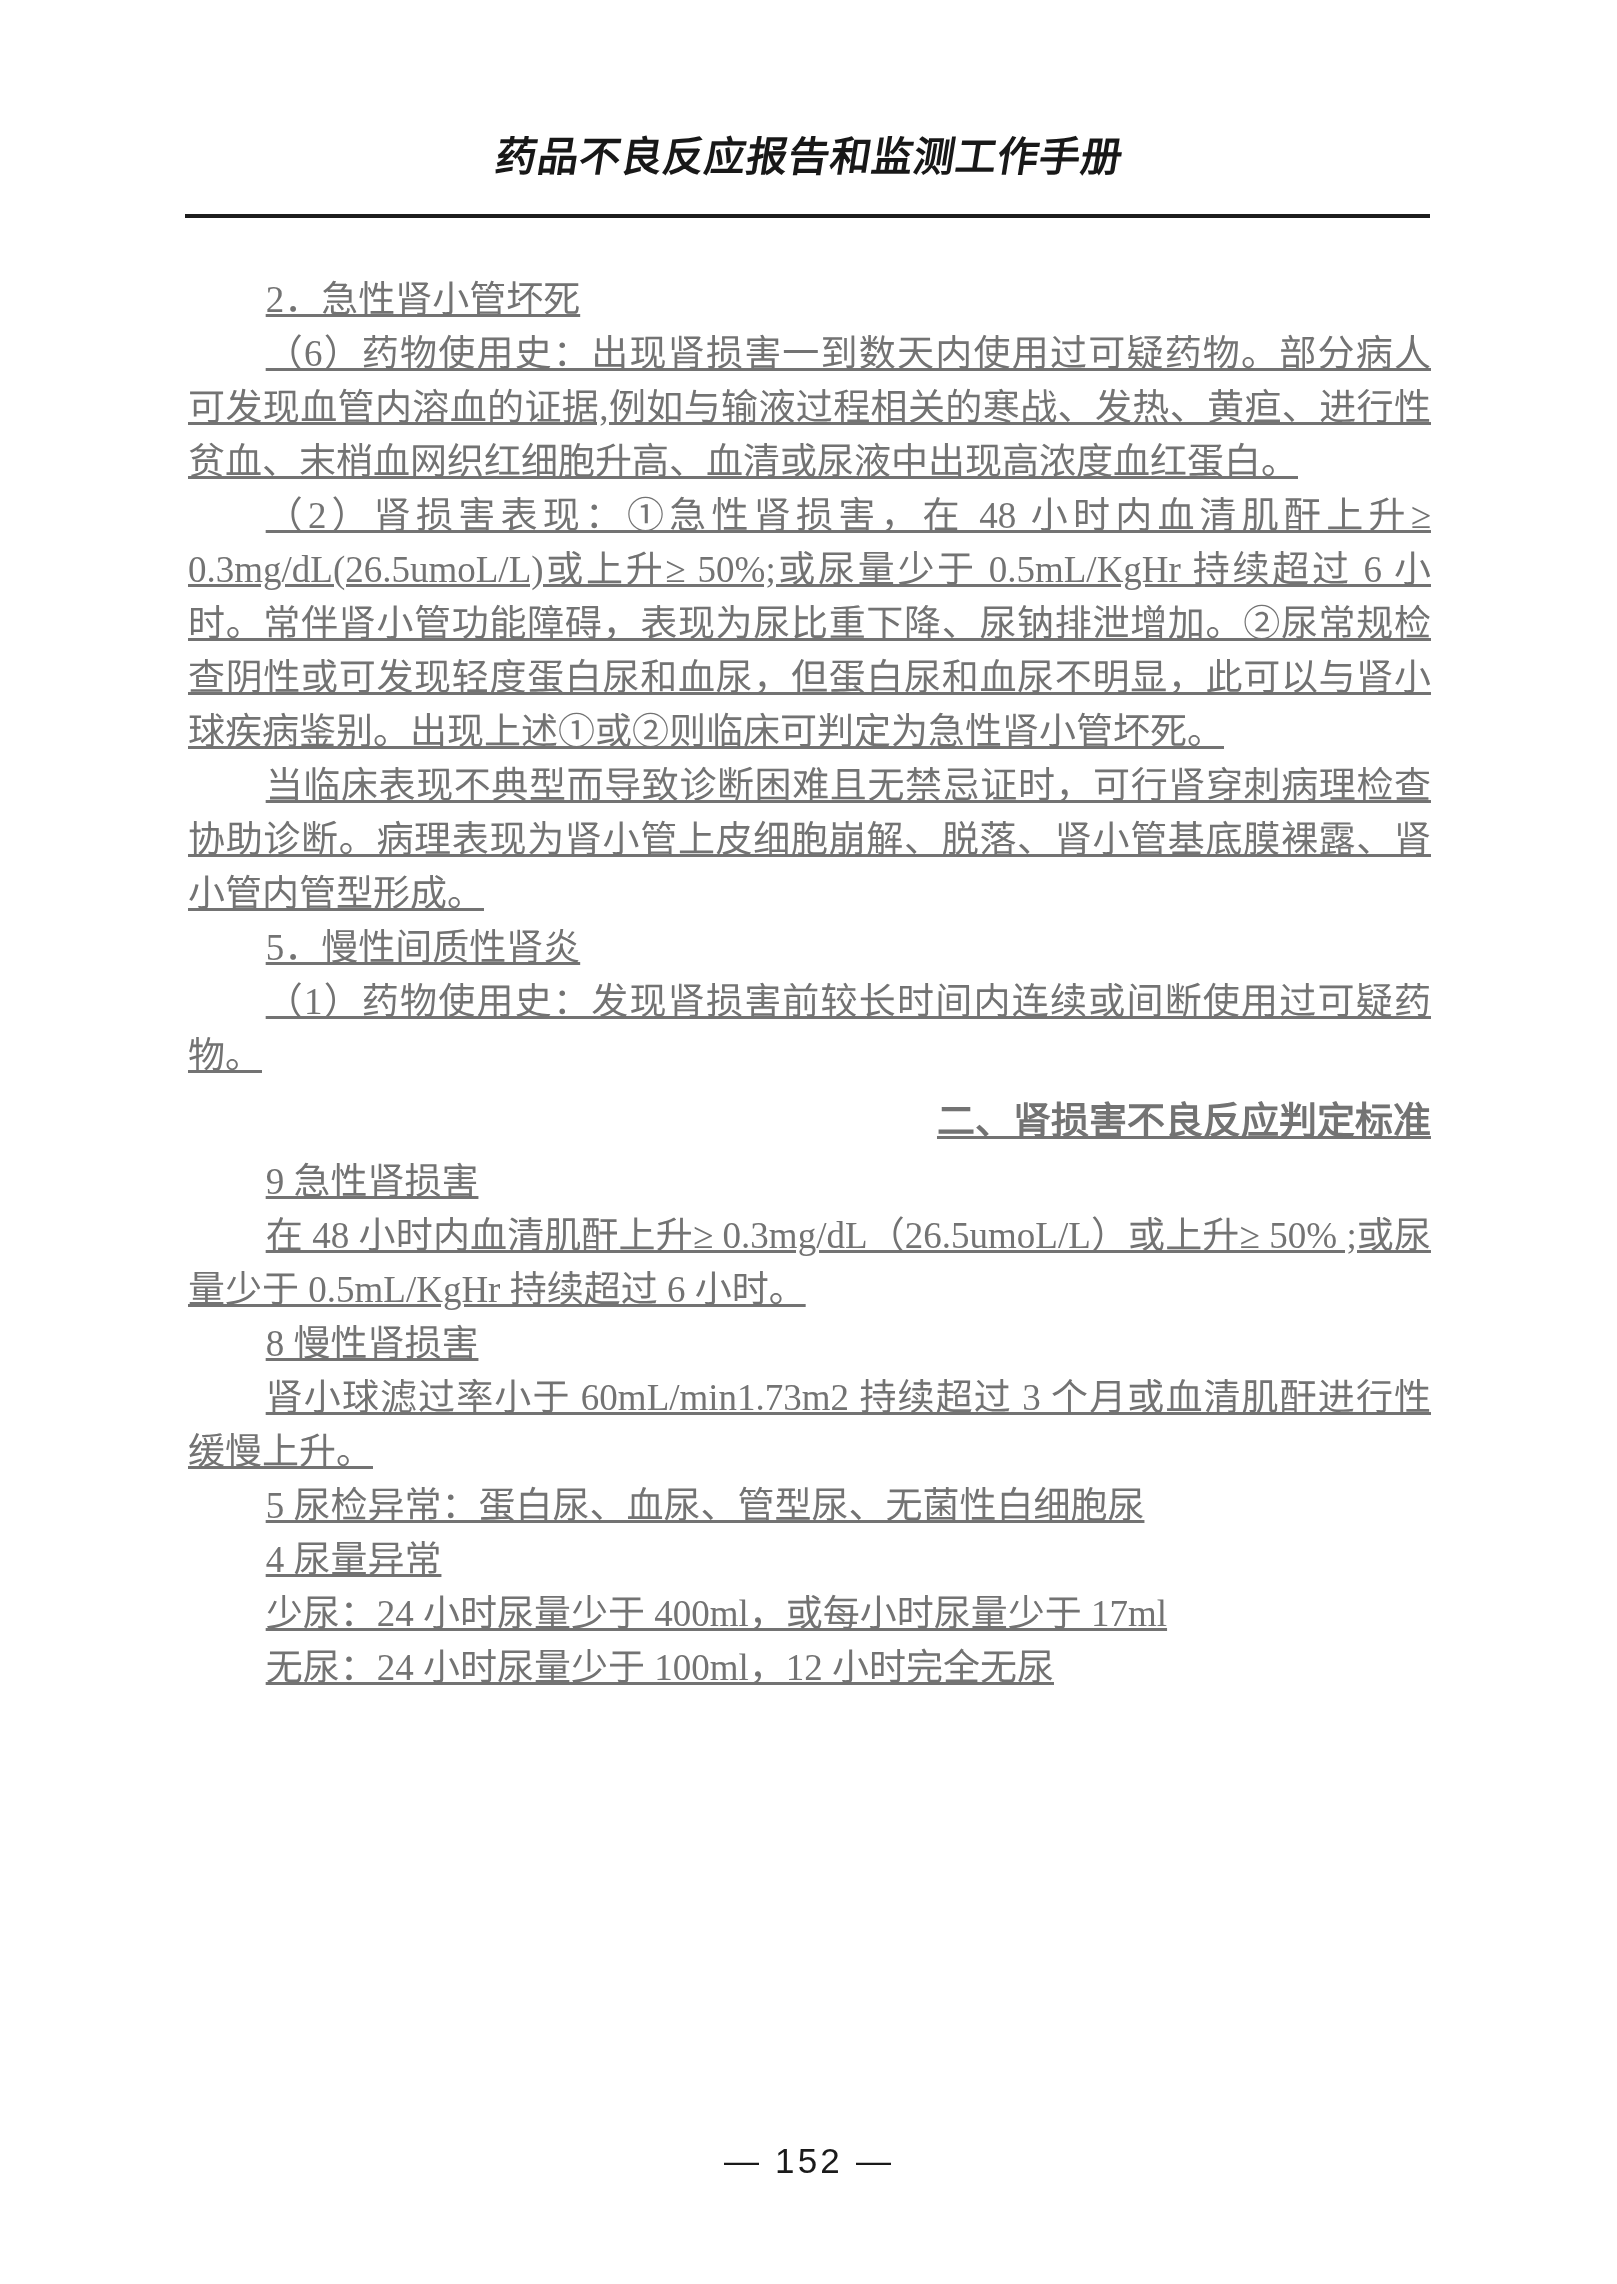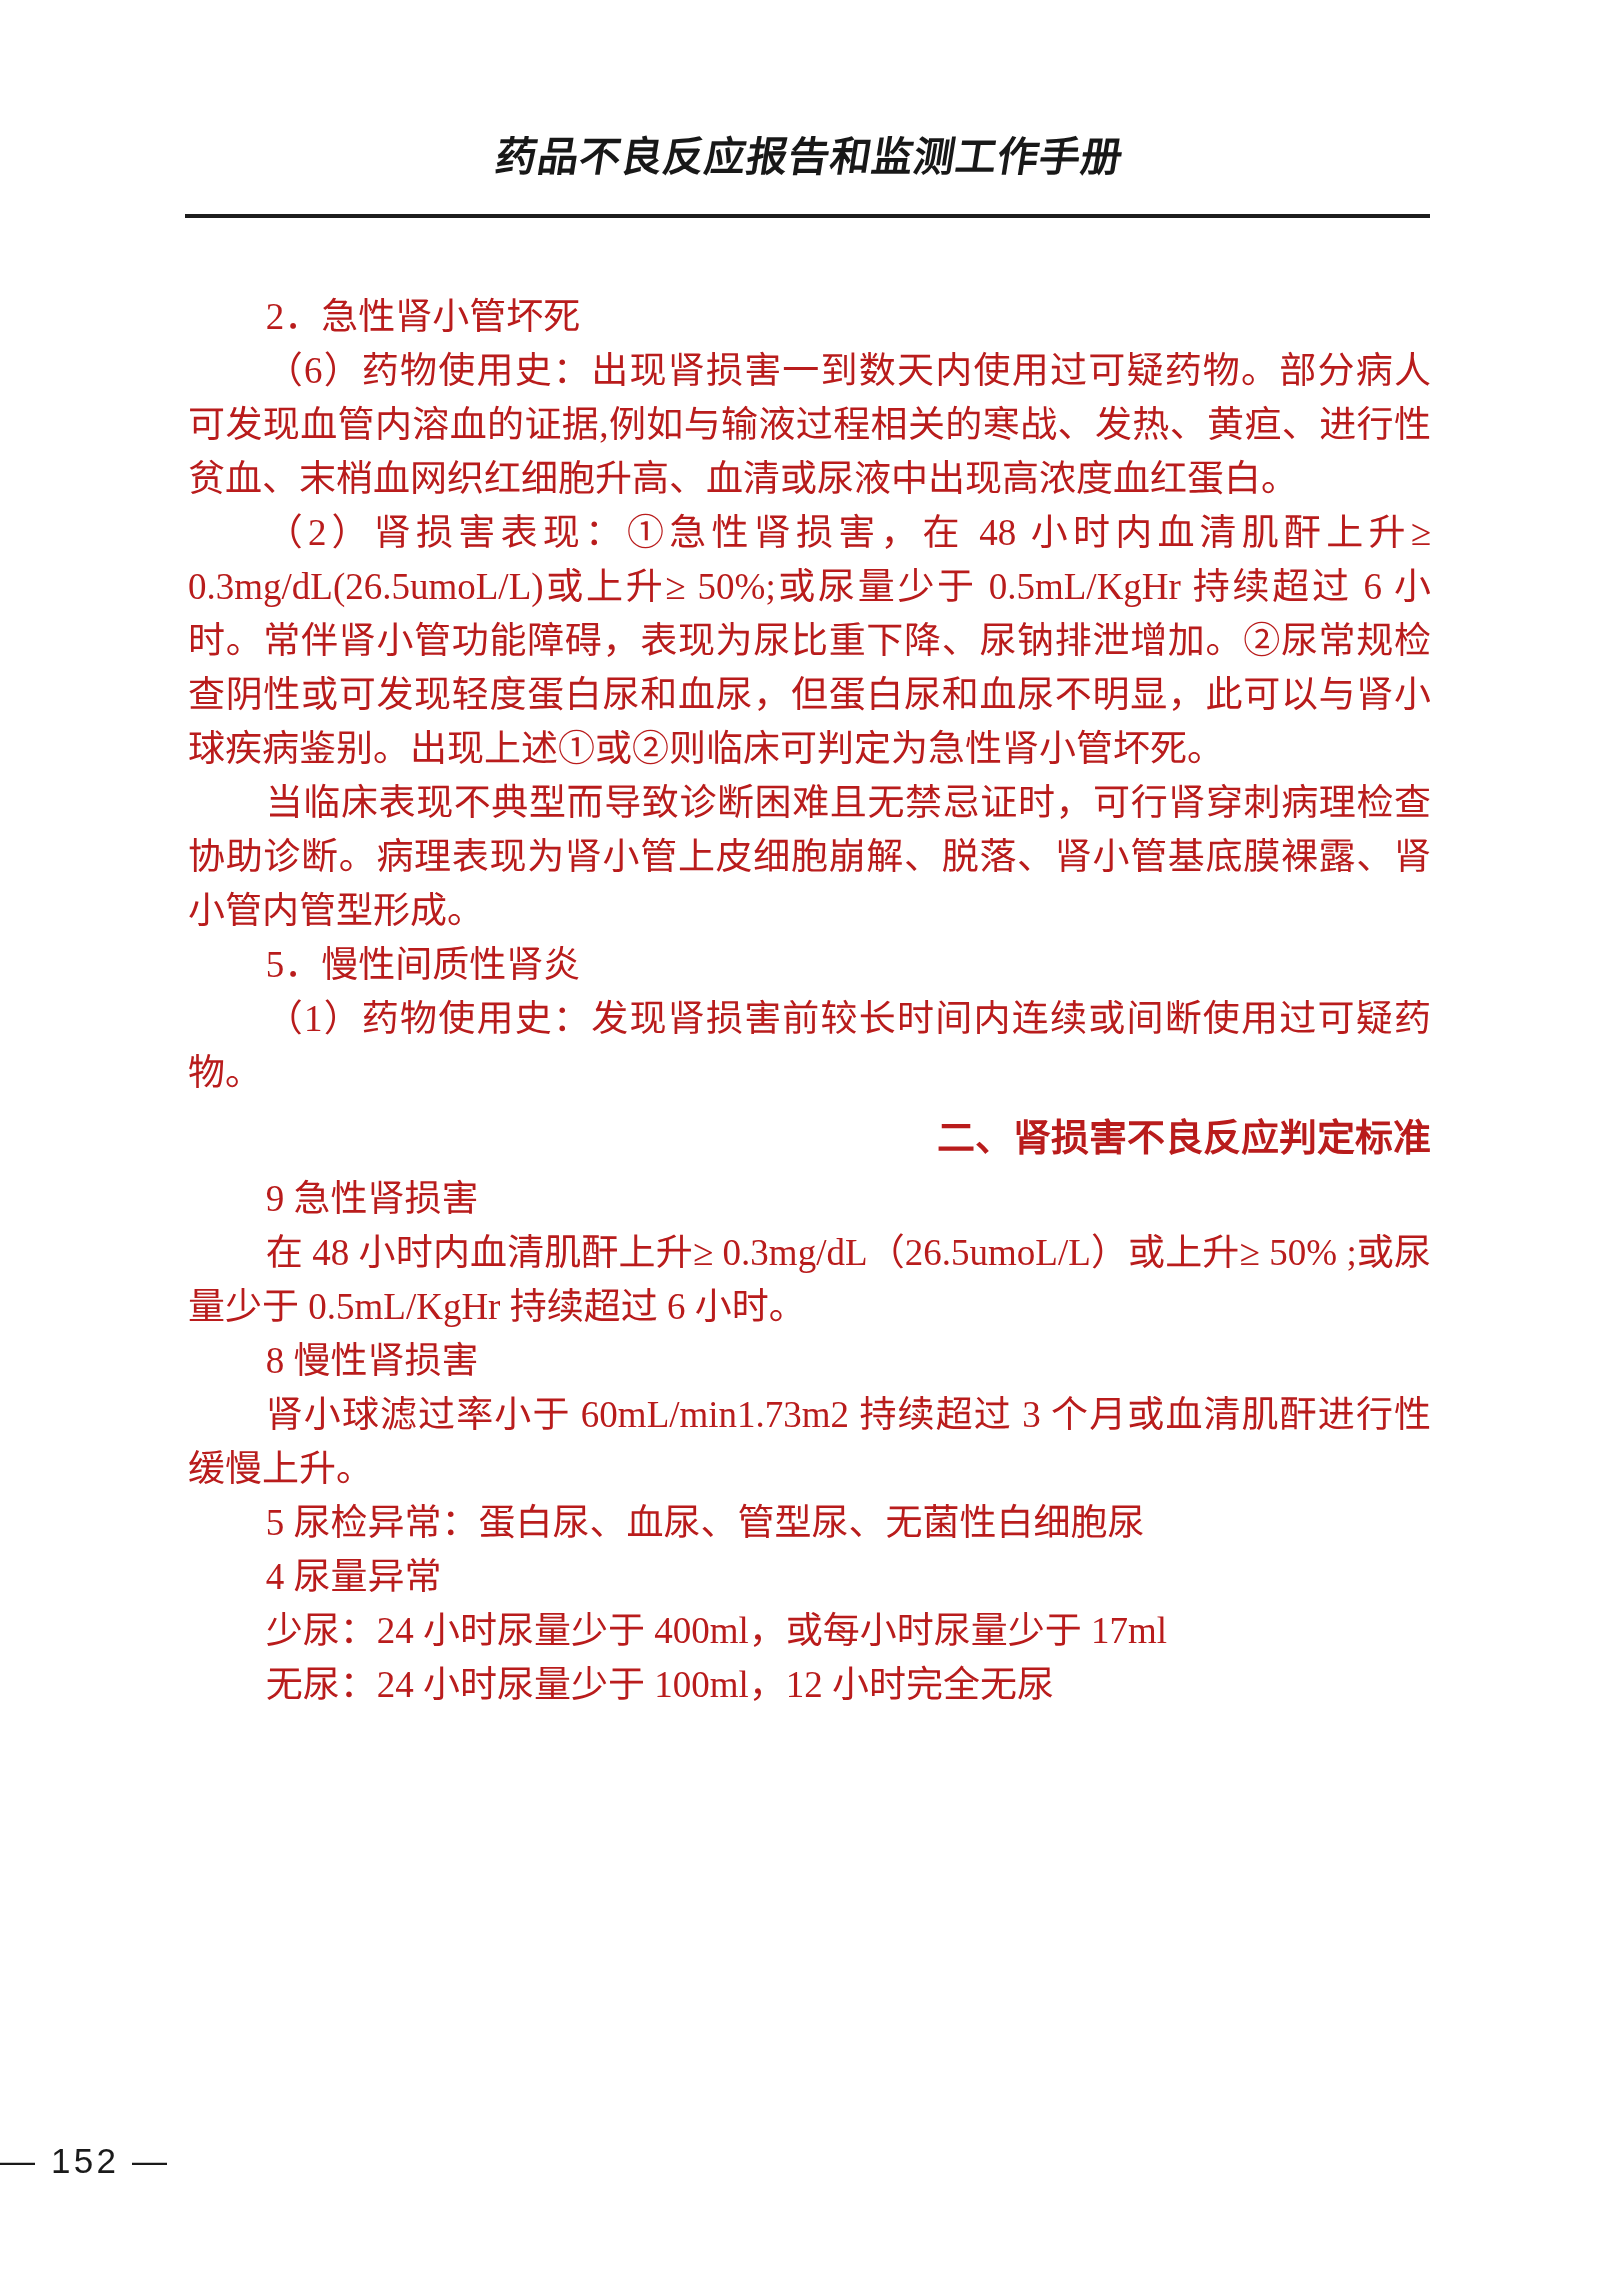--- a/index.html
+++ b/index.html
@@ -38,49 +38,50 @@
     position: absolute;
     top: 214px;
     left: 185px;
     width: 1245px;
     height: 4px;
     background: #1d1d1d;
   }
   
   .text-block {
     position: absolute;
-    top: 290px;
+    top: 273px;
     left: 188px;
     width: 1243px;
     font-family: "Liberation Serif", "DejaVu Serif", serif;
     font-size: 37px;
     line-height: 54px;
     text-align: justify;
-    color: #b91c1c;
+    color: #737373;
+    text-decoration: underline;
   }
   .text-block p {
     margin: 0;
     padding: 0;
     text-indent: 2.1em;
   }
   .text-block p.section-heading {
     font-family: "Liberation Sans", "DejaVu Sans", sans-serif;
     font-weight: 700;
     font-size: 38px;
     margin-top: 11.3px;
     margin-bottom: 6.4px;
     text-align: right;
   }
   
   .page-footer {
     position: absolute;
     top: 2141px;
     left: 0;
     width: 100%;
-    text-align: left;
+    text-align: center;
     font-family: "Liberation Sans", "DejaVu Sans", sans-serif;
     font-size: 35px;
     line-height: 39px;
     letter-spacing: 3.2px;
     color: #1a1a1a;
   }
 </style>
 </head>
 <body>
 

